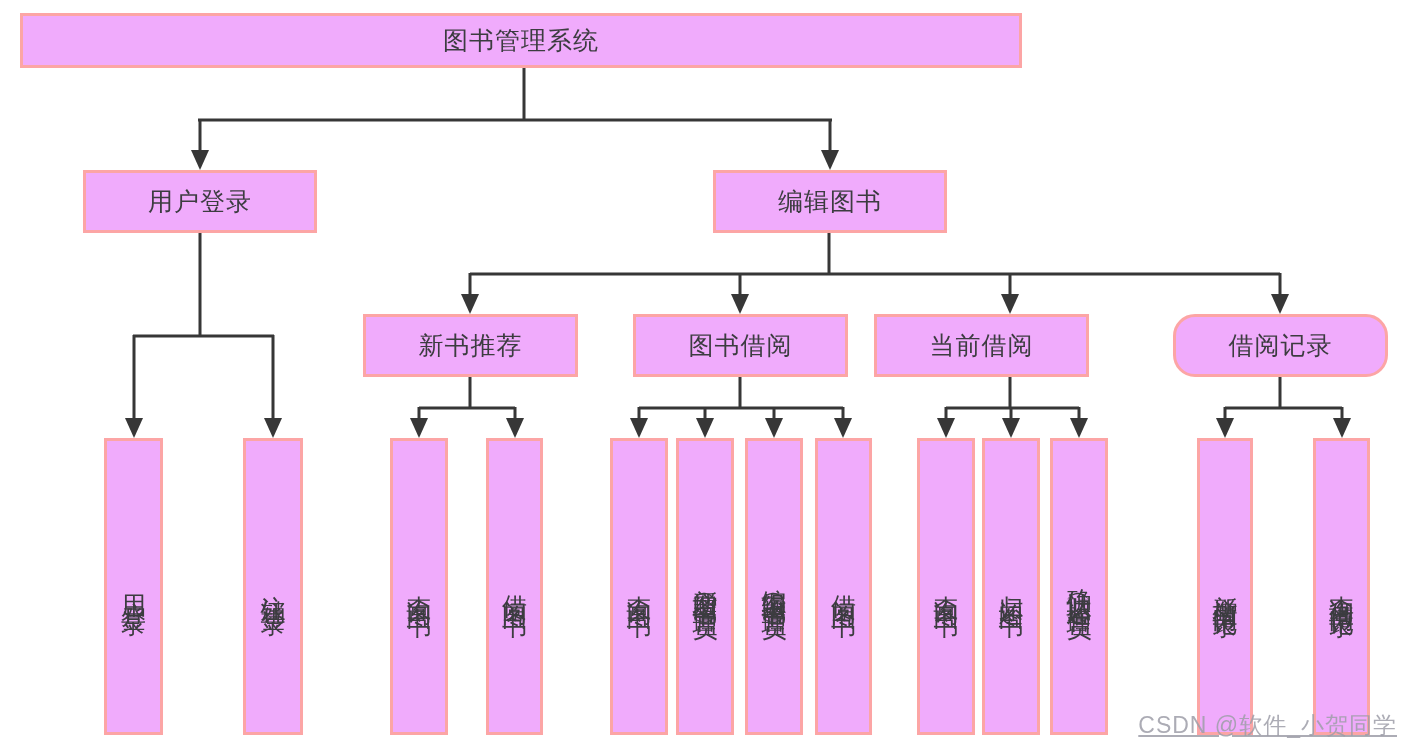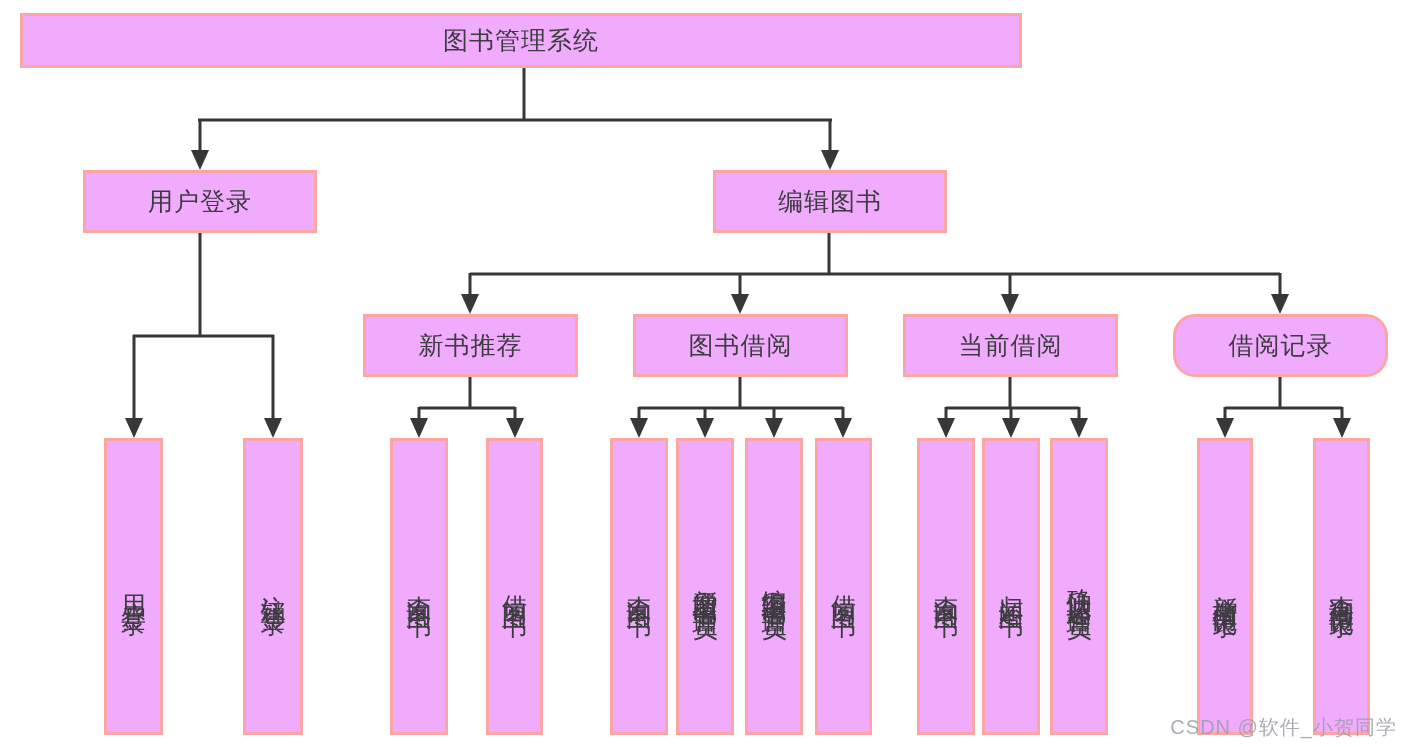--- a/index.html
+++ b/index.html
@@ -28,41 +28,42 @@
     font-size: 25px;
     letter-spacing: 1px;
     line-height: 1;
   }
   .root  { left: 20px;  top: 13px;  width: 1002px; height: 55px; }
   .l2a   { left: 83px;  top: 170px; width: 234px;  height: 63px; }
   .l2b   { left: 713px; top: 170px; width: 234px;  height: 63px; }
   .l3    { top: 314px; width: 215px; height: 63px; }
   .l3a   { left: 363px; }
   .l3b   { left: 633px; align-items: center; }
-  .l3c   { left: 903px; align-items: center; }
+  .l3c   { left: 874px; align-items: center; }
   .l3d   { left: 1173px; border-radius: 22px; }
   .leaf  { top: 438px; height: 297px; }
   .v {
     writing-mode: vertical-rl;
     text-orientation: mixed;
     white-space: nowrap;
     color: #3c3c40;
     font-size: 25px;
   }
   .s4 { letter-spacing: 6px; }
   .s6 { letter-spacing: 4px; }
   .s9 { letter-spacing: 4px; }
   .watermark {
     position: absolute;
     right: 8px;
     bottom: 6px;
-    font-size: 20px;
+    font-size: 23px;
     color: rgba(158, 158, 168, 0.85);
     letter-spacing: 1px;
     pointer-events: none;
+    text-decoration: underline;
   }
 </style>
 </head>
 <body>
 
 <div id="stage">
 
   <svg id="wires" viewBox="0 0 1405 747" xmlns="http://www.w3.org/2000/svg">
     <g stroke="#373737" stroke-width="3" fill="none">
       <path d="M524 68 V120 M198 120 H832 M200 119 V156 M830 119 V156"></path>

